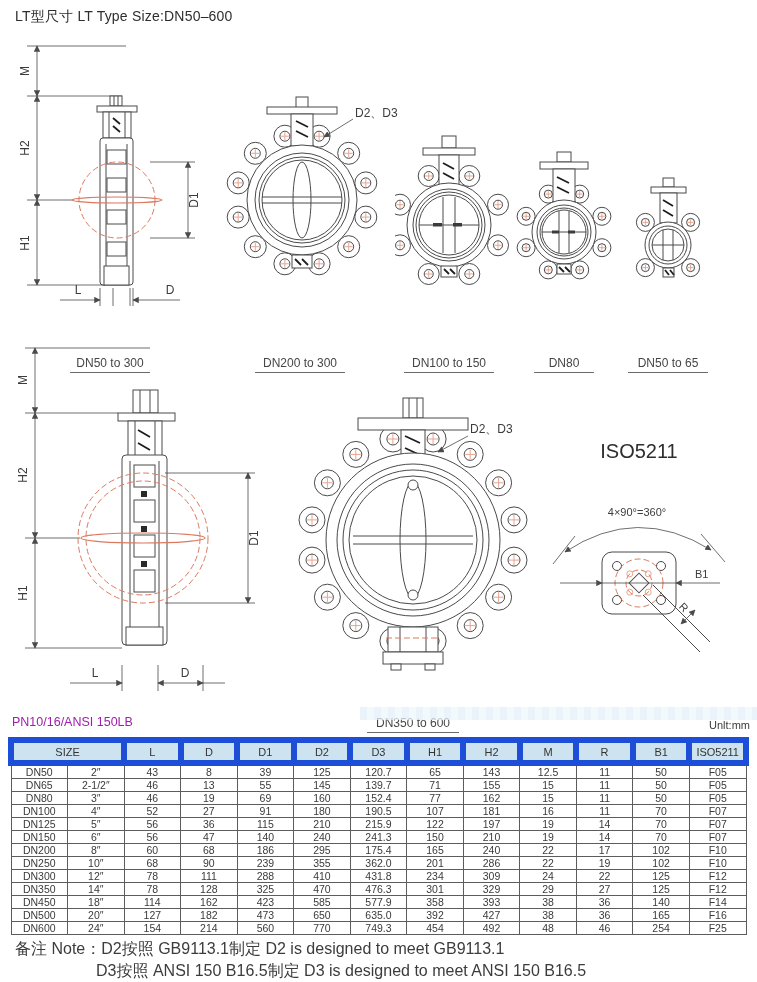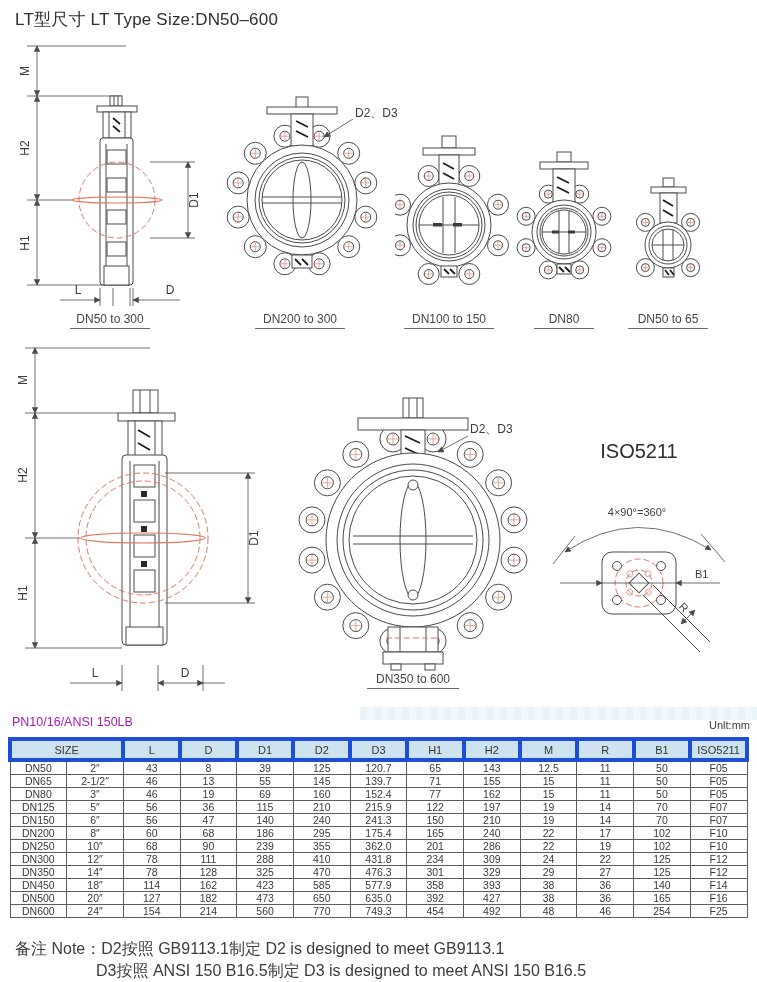--- a/index.html
+++ b/index.html
@@ -1,26 +1,26 @@
 <!DOCTYPE html>
 <html><head>
 <meta charset="utf-8">
 <style>
   html,body{margin:0;padding:0;background:#fff;}
   .page{position:relative;width:757px;height:982px;background:#fff;overflow:hidden;
         font-family:"Liberation Sans","DejaVu Sans",sans-serif;color:#3a3a3a;}
   .abs{position:absolute;}
-  .title{left:15px;top:8px;font-size:17px;color:#2e2e2e;letter-spacing:.2px;}
-  .caption{font-size:12px;color:#464646;text-align:center;border-bottom:1px solid #6a6a6a;padding-bottom:2px;}
+  .title{left:15px;top:8px;font-size:14px;color:#2e2e2e;letter-spacing:.2px;}
+  .caption{font-size:12px;color:#464646;text-align:center;border-bottom:1px solid #6a6a6a;padding-bottom:2px;margin-top:44px;}
   .pclass{left:12px;top:715px;font-size:12.5px;color:#a21caf;}
   .unit{left:655px;top:719px;font-size:11px;color:#3c3c3c;width:95px;text-align:right;}
   .wband{left:360px;top:707px;width:397px;height:13px;opacity:.75;
          background:repeating-linear-gradient(90deg,#e2f0f7 0 7px,#eef7fb 7px 14px);}
   table.dim{position:absolute;left:8px;top:737px;width:741px;border-collapse:collapse;table-layout:fixed;}
-  table.dim th{background:#cde4f0;font-weight:normal;font-size:11px;height:17px;border:4px solid #1d4ed8;padding:0;color:#333;}
+  table.dim th{background:#cde4f0;font-weight:normal;font-size:11px;height:17px;border:6px solid #1d4ed8;padding:0;color:#333;}
   table.dim td{font-size:10.5px;height:12px;line-height:11px;text-align:center;border:1px solid #5c5c5c;padding:0;color:#3a3a3a;}
   .note{font-size:16px;color:#3c3c3c;}
   
   .ln{stroke:#4a4a4a;fill:none;stroke-width:1;}
   .lnf{stroke:#4a4a4a;fill:#fff;stroke-width:1;}
   .dim{stroke:#4a4a4a;fill:none;stroke-width:.8;}
   .red{stroke:#dd7961;fill:none;stroke-width:1.2;}
   .redd{stroke:#dd7961;fill:none;stroke-width:1;stroke-dasharray:6 3;}
   .rc{stroke:#e9a590;fill:none;stroke-width:1;}
   .blk{stroke:#1e1e1e;fill:none;stroke-width:1.8;}
@@ -508,20 +508,35 @@
           <td>160</td>
           <td>152.4</td>
           <td>77</td>
           <td>162</td>
           <td>15</td>
           <td>11</td>
           <td>50</td>
           <td>F05</td>
         </tr>
         <tr>
+          <td>DN100</td>
+          <td>4″</td>
+          <td>52</td>
+          <td>27</td>
+          <td>91</td>
+          <td>180</td>
+          <td>190.5</td>
+          <td>107</td>
+          <td>181</td>
+          <td>16</td>
+          <td>11</td>
+          <td>70</td>
+          <td>F07</td>
+        </tr>
+        <tr>
           <td>DN125</td>
           <td>5″</td>
           <td>56</td>
           <td>36</td>
           <td>115</td>
           <td>210</td>
           <td>215.9</td>
           <td>122</td>
           <td>197</td>
           <td>19</td>

